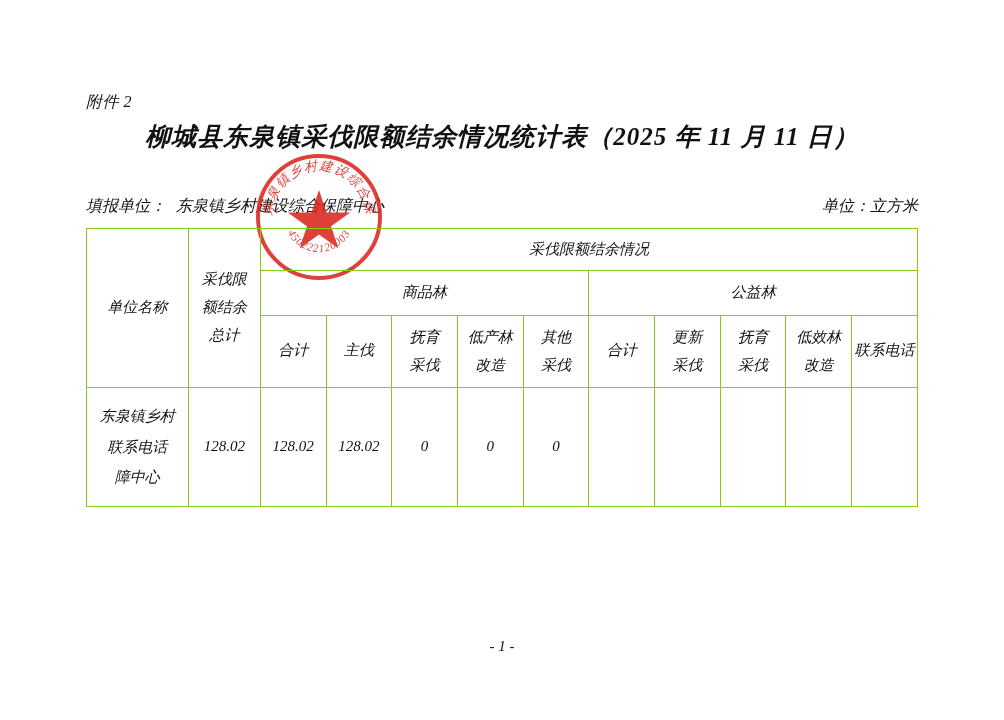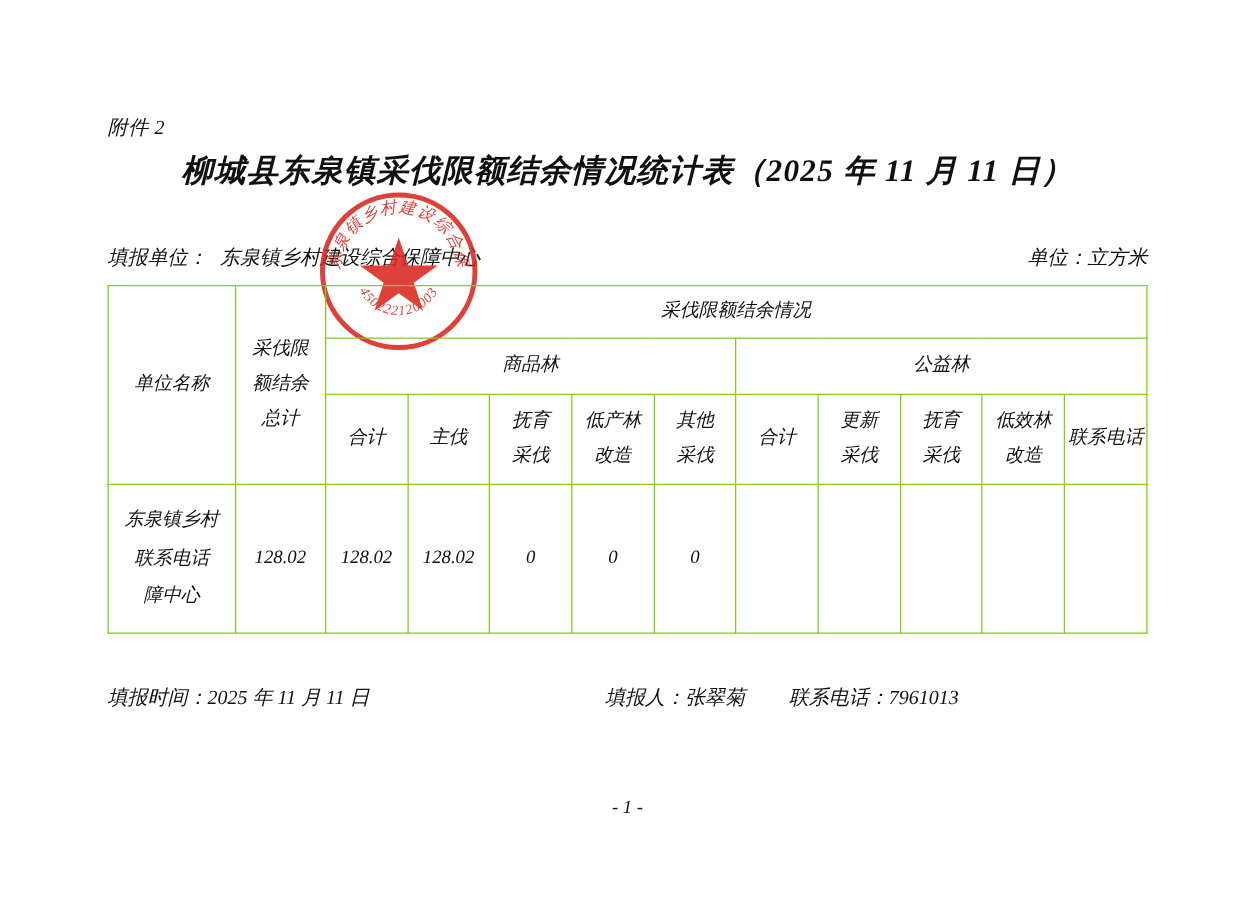--- a/index.html
+++ b/index.html
@@ -268,27 +268,16 @@
         <td>0</td>
         <td></td>
         <td></td>
         <td></td>
         <td></td>
         <td></td>
       </tr>
     </tbody>
   </table>
 
-  <div class="footer-row">
-    <span class="f-time">
-      <span>填报时间：</span><span>2025 年  11 月 11 日</span>
-    </span>
-    <span class="f-person">
-      <span>填报人：</span><span>张翠菊</span>
-    </span>
-    <span class="f-phone">
-      <span>联系电话：</span><span>7961013</span>
-    </span>
-  </div>
 
   <div class="page-number">- 1 -</div>
 
 </div>
 
 </body></html>

